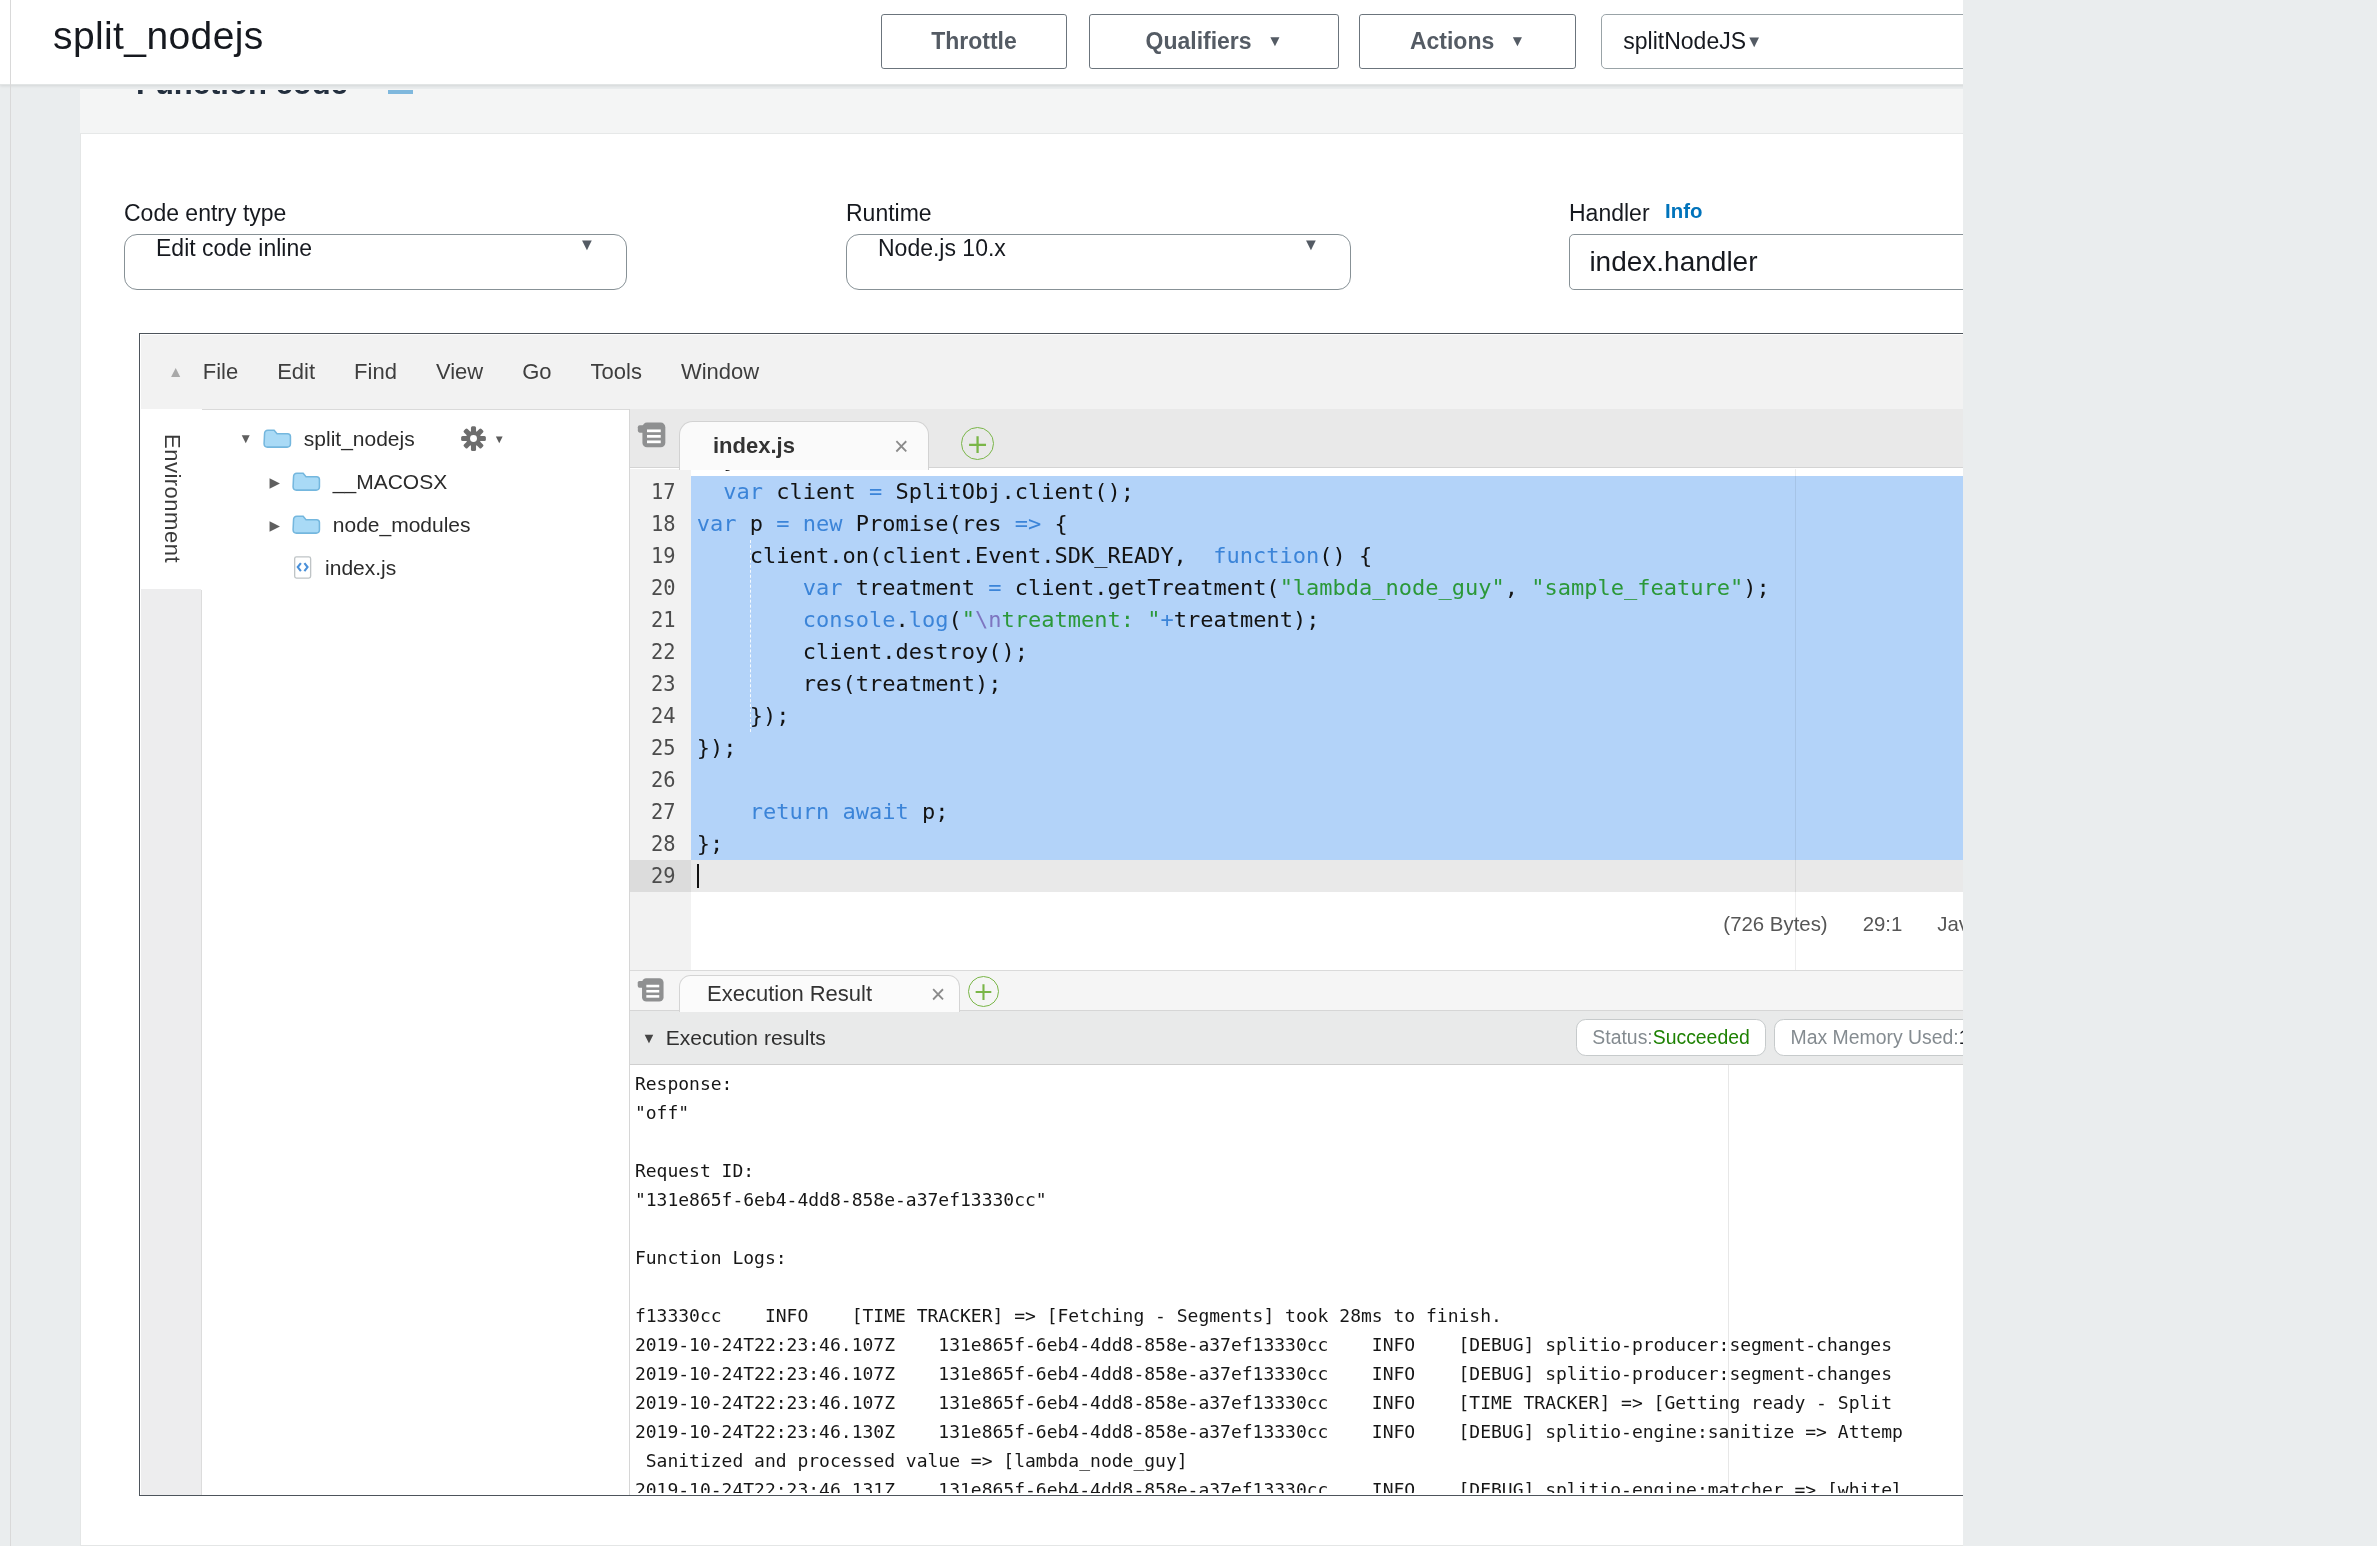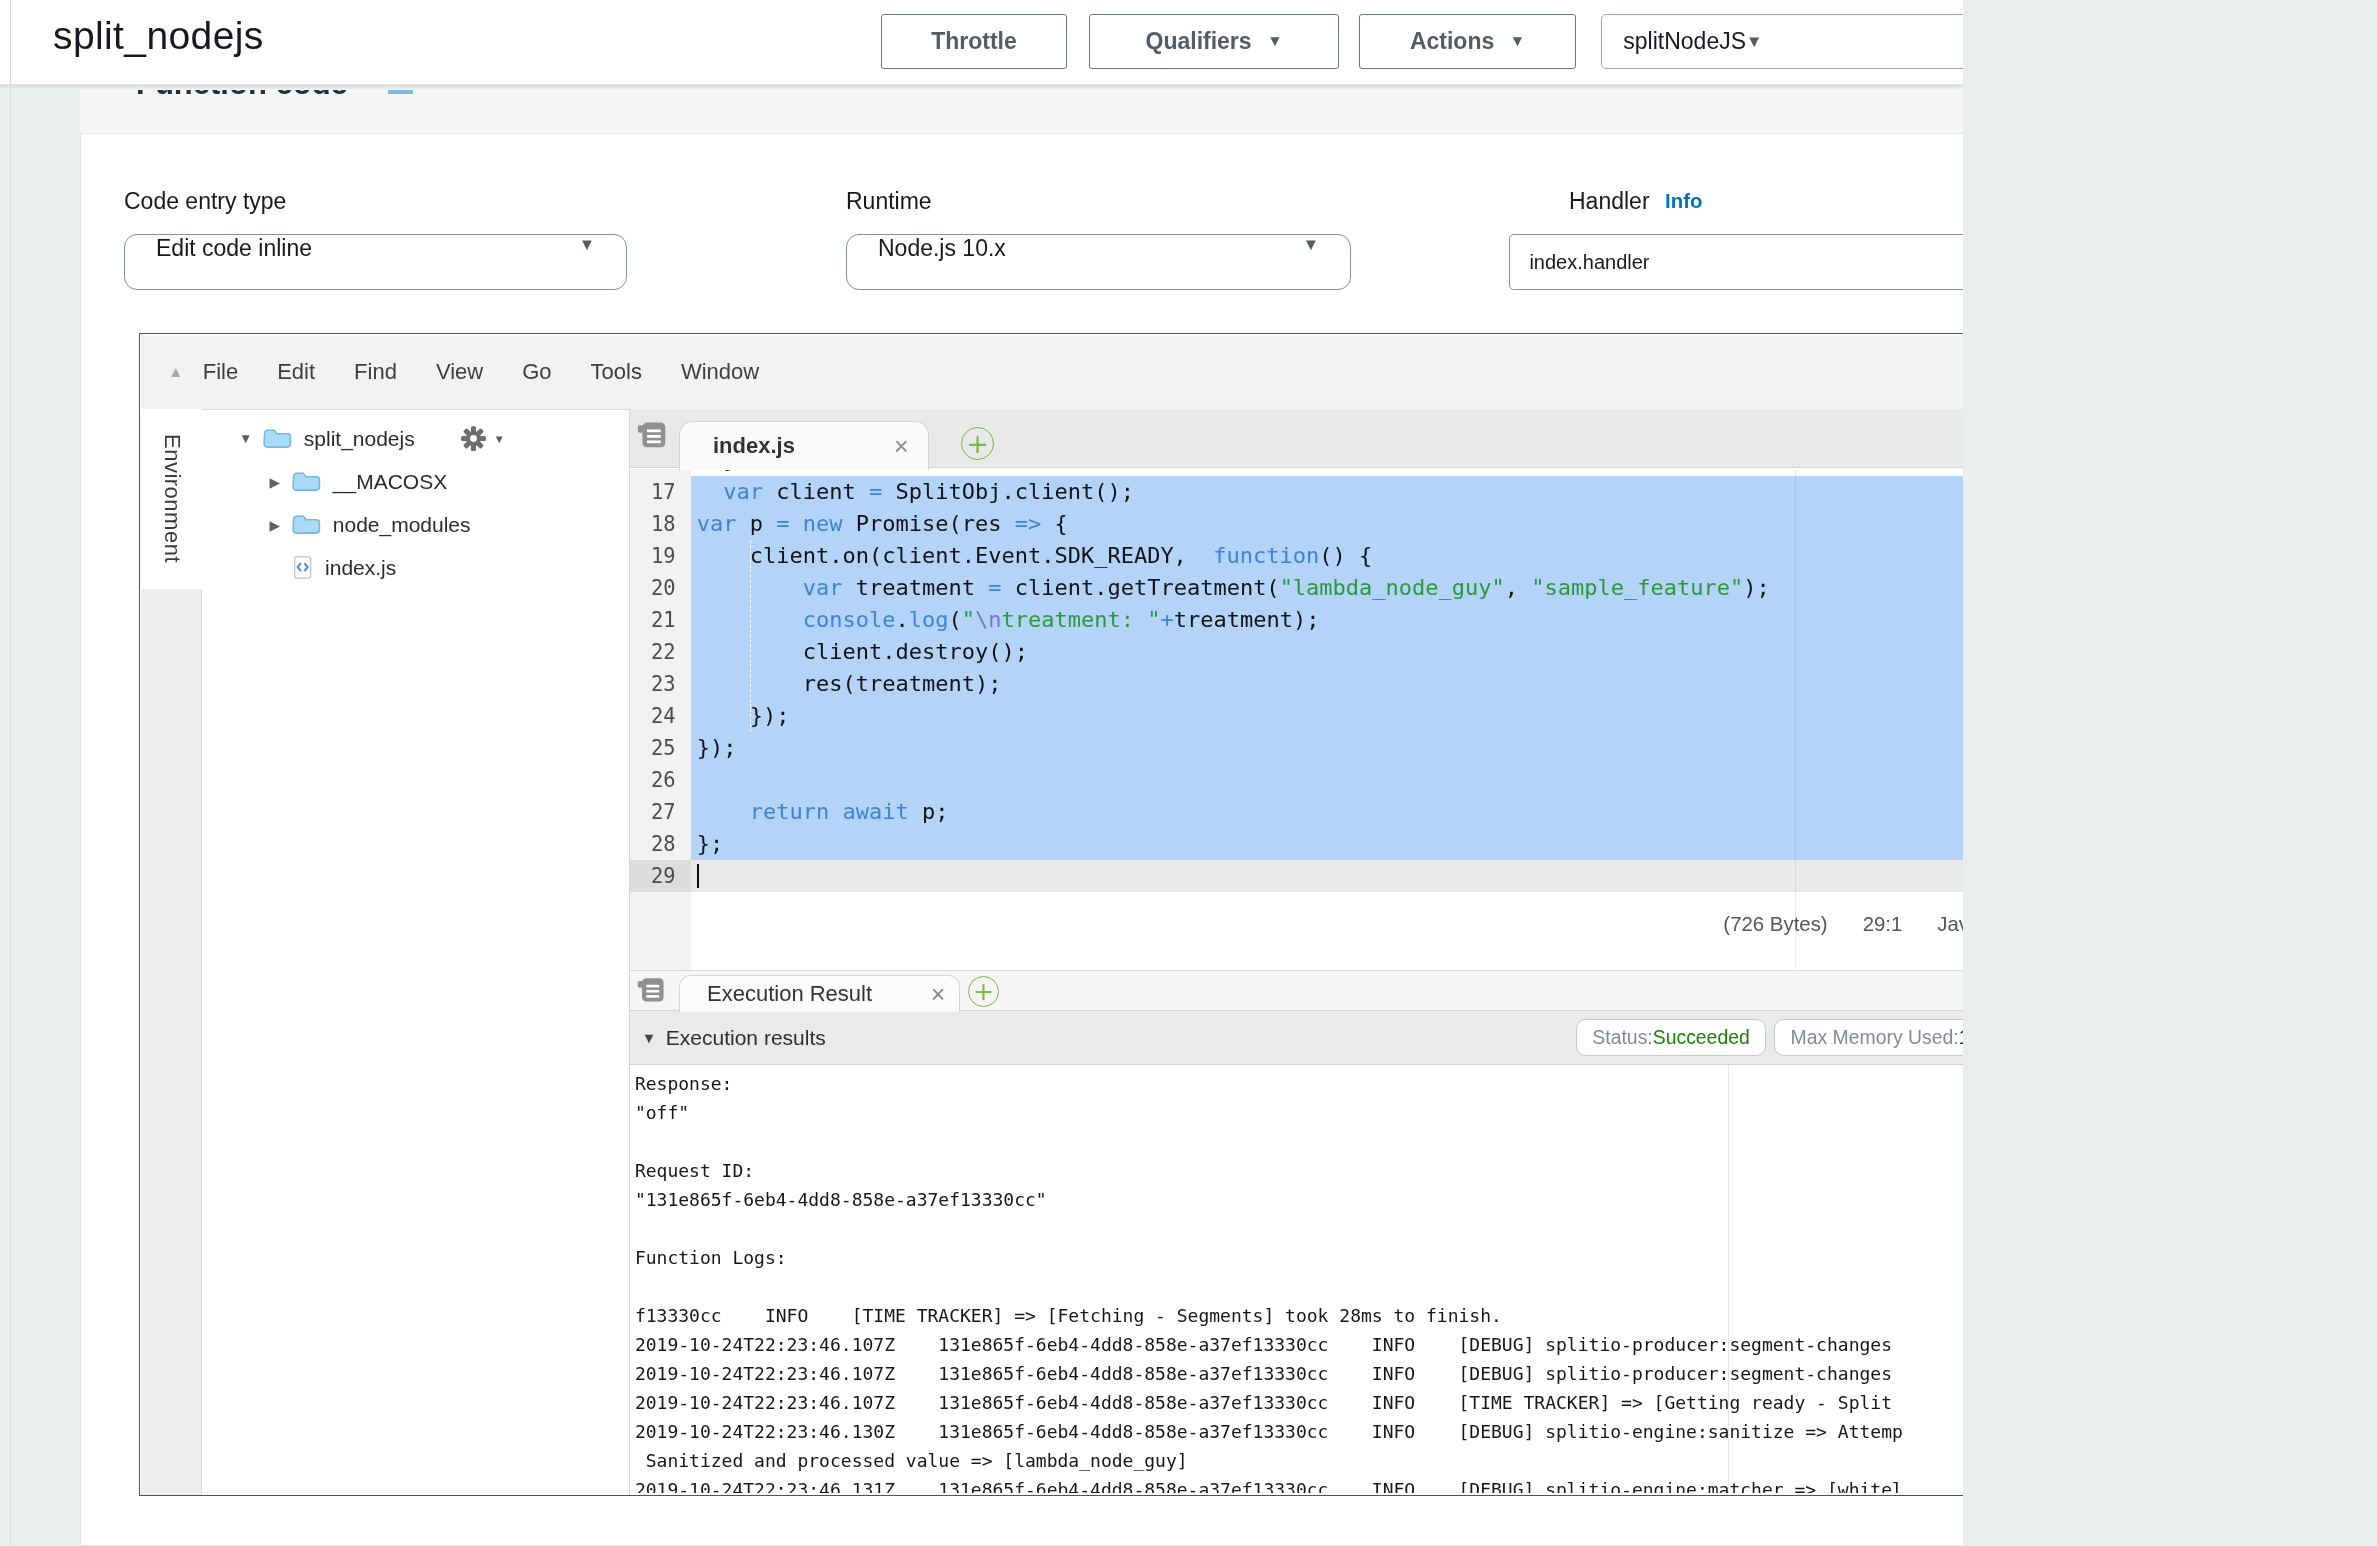--- a/index.html
+++ b/index.html
@@ -26,25 +26,25 @@
 #scrollbar{left:2371px;top:0;width:6.8px;height:1547px;background:#fbfbfb;border-left:1px solid #cfcfcf;z-index:6}
 
 
 #card{left:80px;top:89px;width:2213px;height:1457px;background:#fff;border:1px solid #e4e6e6;z-index:1}
 #card-top-strip{left:80px;top:89px;width:2213px;height:45px;background:#f4f5f5;border-bottom:1px solid #e6e8e8;z-index:2}
 #clipped-heading-wrap{left:136px;top:90px;width:311px;height:7.8px;overflow:hidden;z-index:3}
 #clipped-heading-wrap span{display:block;margin-top:-24px;font-size:31px;font-weight:700;color:#232f3e;white-space:nowrap}
 #clipped-info-remnant{left:388px;top:90px;width:25px;height:3.9px;background:#7fb8dd;z-index:3}
 
 
-.field-label{position:absolute;top:188px;font-size:23px;color:#16191f;display:flex;align-items:center;gap:15.5px;z-index:2}
+.field-label{position:absolute;top:200px;font-size:23px;color:#16191f;display:flex;align-items:flex-start;gap:15.5px;z-index:2}
 .info-link{font-size:20.4px;font-weight:700;color:#0073bb;cursor:pointer}
 .select-box{position:absolute;top:234px;height:56px;background:#fff;border:1px solid #879196;border-radius:13px;display:flex;align-items:flex-start;justify-content:space-between;padding:0 31px;font-size:23px;color:#16191f;z-index:2;cursor:pointer}
 .select-box .caret{font-size:16.5px;color:#545b64}
-#handler-input{position:absolute;left:1509px;top:234px;width:503px;height:56px;border:1px solid #879196;border-radius:4.9px;padding:0 0 0 19.4px;font-size:20px;color:#16191f;font-family:"Liberation Sans",sans-serif;background:#fff;z-index:2}
+#handler-input{position:absolute;left:1569px;top:234px;width:503px;height:56px;border:1px solid #879196;border-radius:4.9px;padding:0 0 0 19.4px;font-size:28px;color:#16191f;font-family:"Liberation Sans",sans-serif;background:#fff;z-index:2}
 
 
 #ide{left:139px;top:333px;width:2098px;height:1163px;border:1.9px solid #4d545b;background:#fff;z-index:3}
 #menubar{left:141px;top:335px;width:2094px;height:75px;background:#f2f2f2;border-bottom:1px solid #dadada;display:flex;align-items:center;padding:0 15.5px 0 27px;z-index:4}
 #menu-collapse{font-size:15.5px;color:#a9a9a9;margin-right:19.4px}
 #menu-items{display:flex;gap:39px;font-size:22px;color:#3e3e3e}
 .menu-item{cursor:pointer}
 #menu-spacer{flex:1}
 #expand-icon{width:33px;height:33px;cursor:pointer}
 #menu-gear{width:39px;height:39px;margin-left:25px;cursor:pointer}

